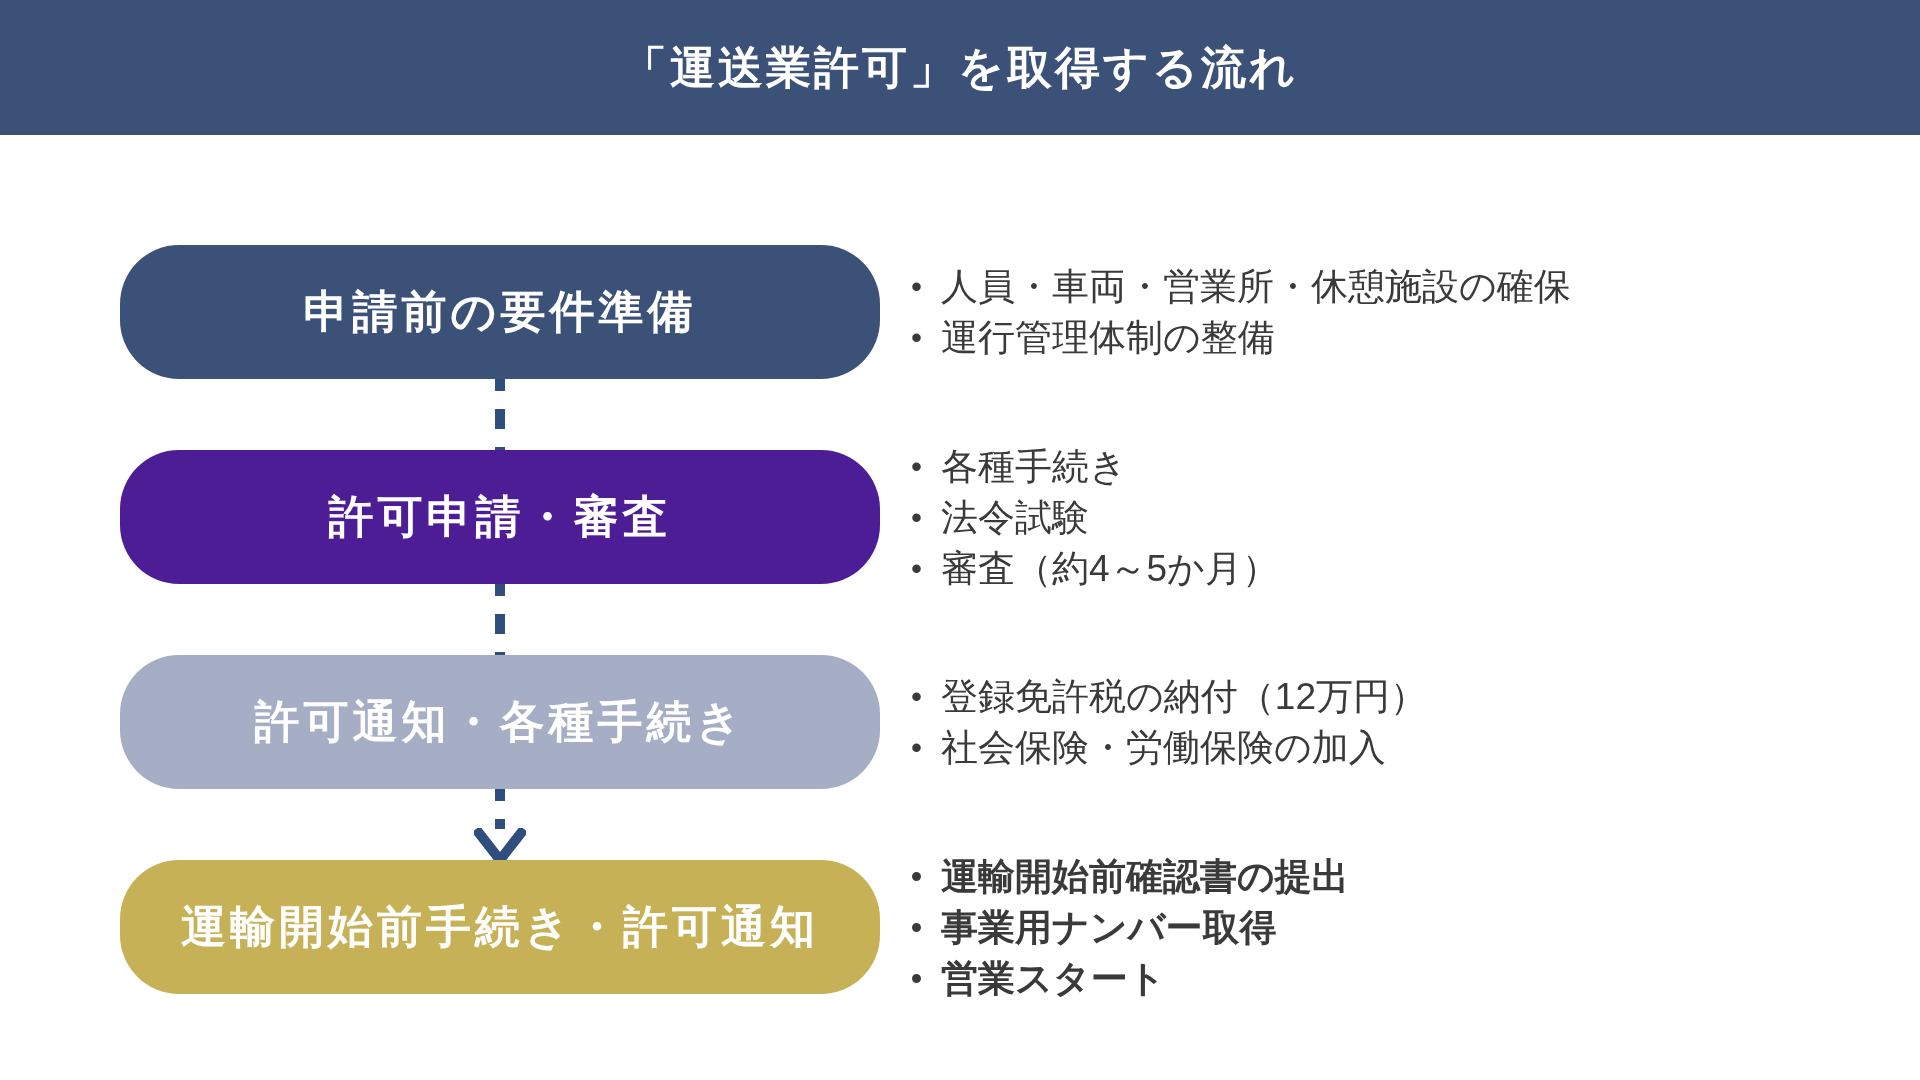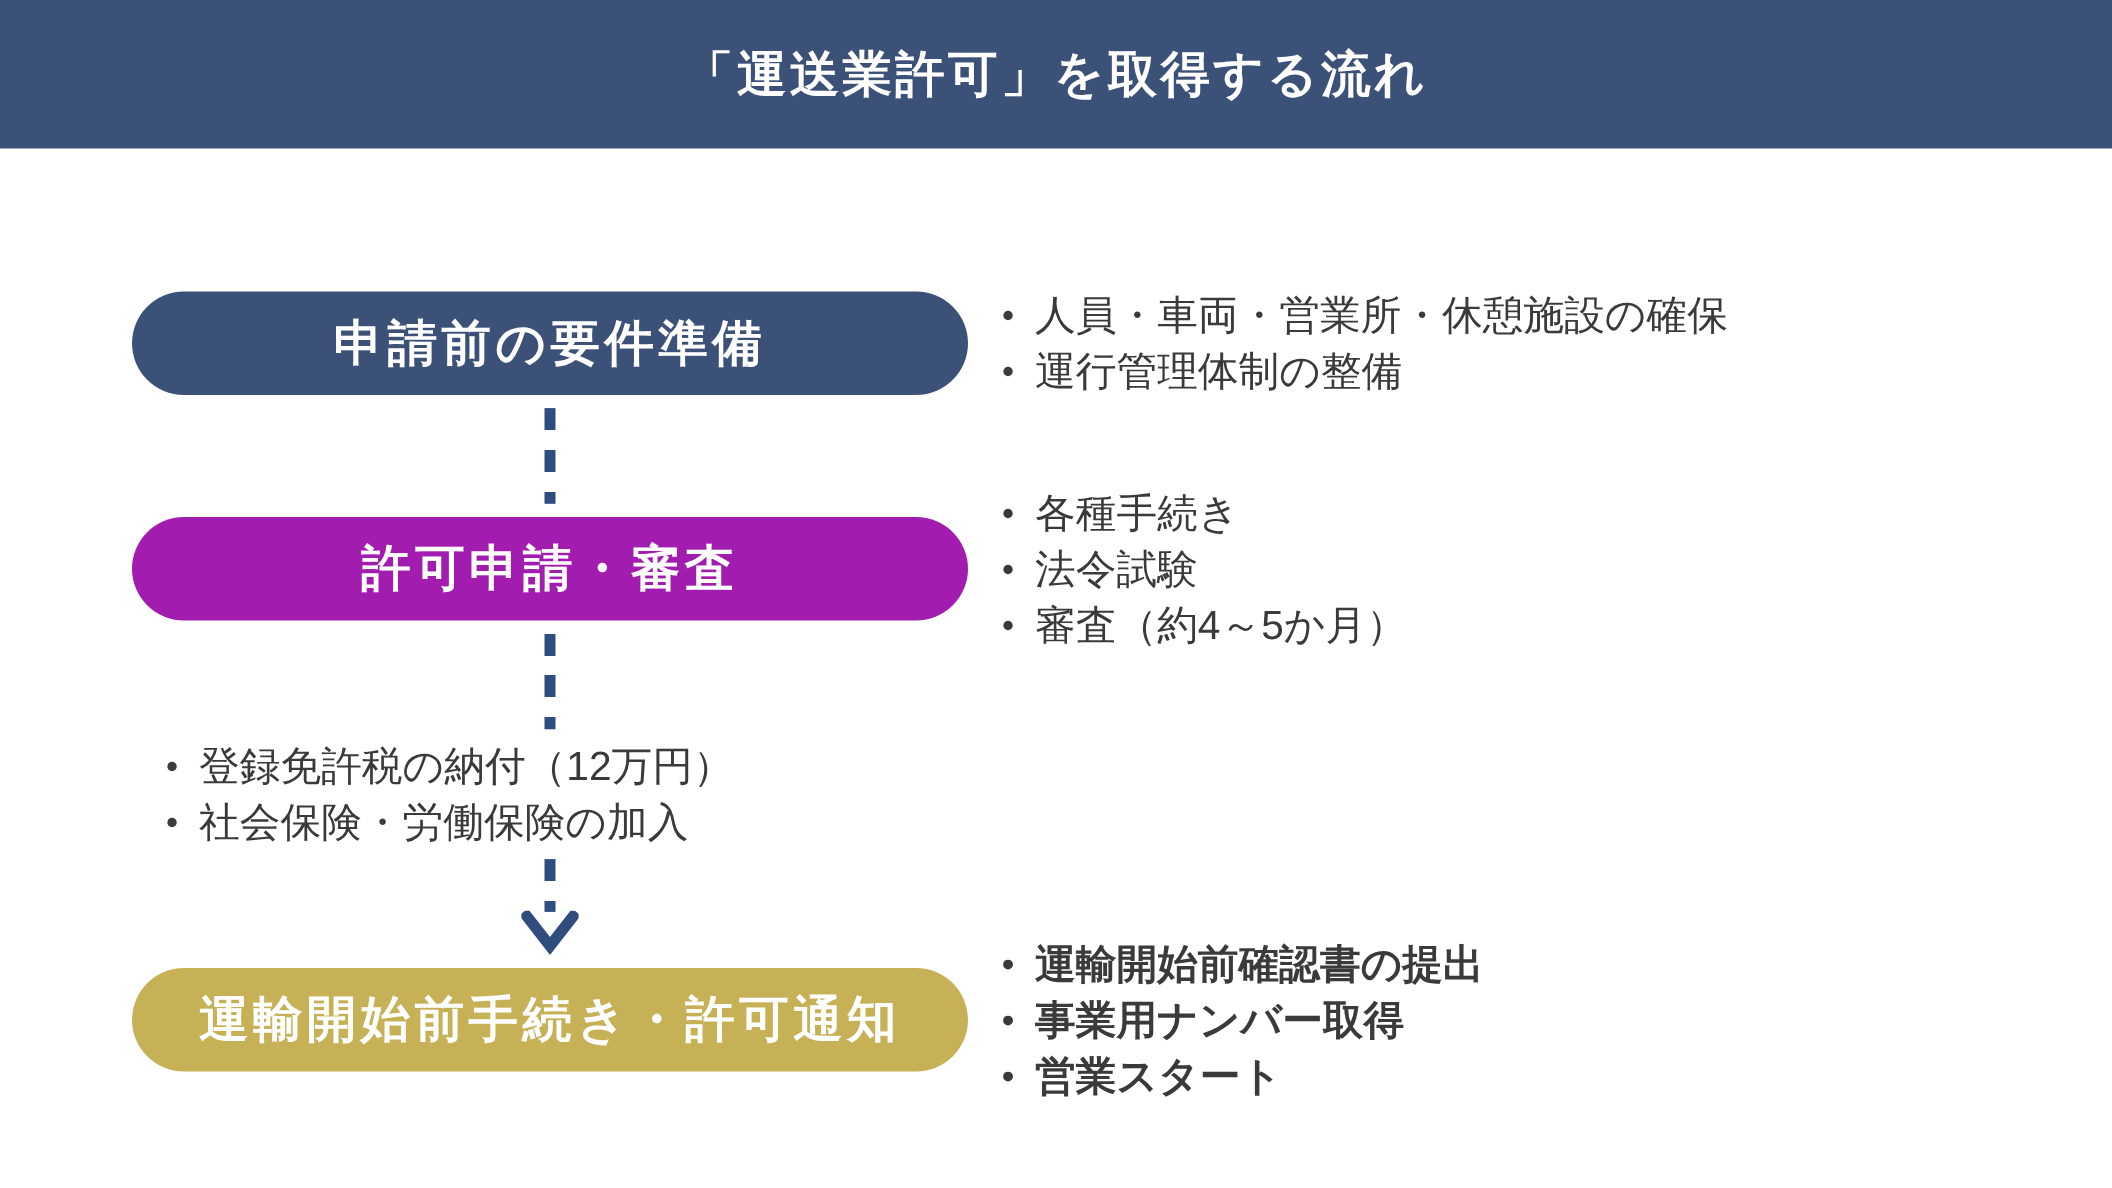--- a/index.html
+++ b/index.html
@@ -25,21 +25,21 @@
   }
   .flow{
     position:absolute;left:120px;top:253px;width:1680px;height:733px;
   }
   .step{
     position:relative;z-index:1;
     display:flex;align-items:center;
     height:118px;margin-bottom:87px;
   }
   .pill{
-    flex:0 0 760px;width:760px;height:94px;border-radius:59px;
+    flex:0 0 760px;width:760px;height:134px;border-radius:59px;
     display:flex;align-items:center;justify-content:center;
     color:#fff;font-size:45px;font-weight:bold;letter-spacing:4px;
     background:#3b5177;
   }
   .bullets{
     margin:0 0 0 30px;padding:0;list-style:none;
     font-size:37px;line-height:51px;color:var(--bullet-text);
   }
   .bullets li{white-space:nowrap;}
   .bullets li::before{
@@ -85,31 +85,34 @@
       <div class="pill" style="background: rgb(59, 81, 119); color: rgb(255, 255, 255);">
         <span>申請前の要件準備</span>
       </div>
       <ul class="bullets">
         <li data-bullet="•">人員・車両・営業所・休憩施設の確保</li>
         <li data-bullet="•">運行管理体制の整備</li>
       </ul>
     </div>
 
     <div class="step">
-      <div class="pill" style="background: #a21caf; color: rgb(255, 255, 255);">
+      <div class="pill" style="background: #4c1d95; color: rgb(255, 255, 255);">
         <span>許可申請・審査</span>
       </div>
       <ul class="bullets">
         <li data-bullet="•">各種手続き</li>
         <li data-bullet="•">法令試験</li>
         <li data-bullet="•">審査（約4～5か月）</li>
       </ul>
     </div>
 
     <div class="step">
+      <div class="pill" style="background: rgb(165, 174, 196); color: rgb(255, 255, 255);">
+        <span>許可通知・各種手続き</span>
+      </div>
       <ul class="bullets">
         <li data-bullet="•">登録免許税の納付（12万円）</li>
         <li data-bullet="•">社会保険・労働保険の加入</li>
       </ul>
     </div>
 
     <div class="step">
       <div class="pill" style="background: rgb(199, 177, 87); color: rgb(255, 255, 255);">
         <span>運輸開始前手続き・許可通知</span>
       </div>

